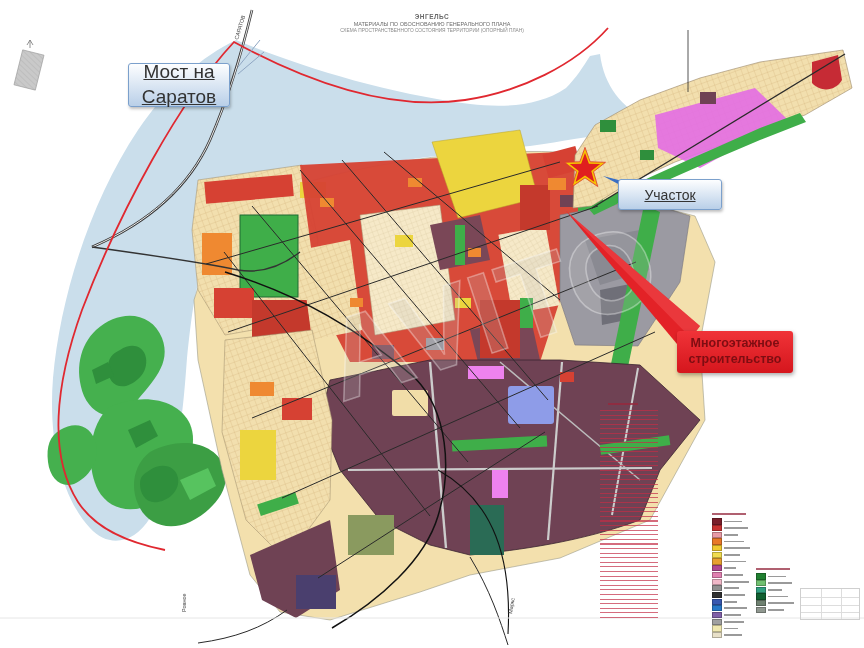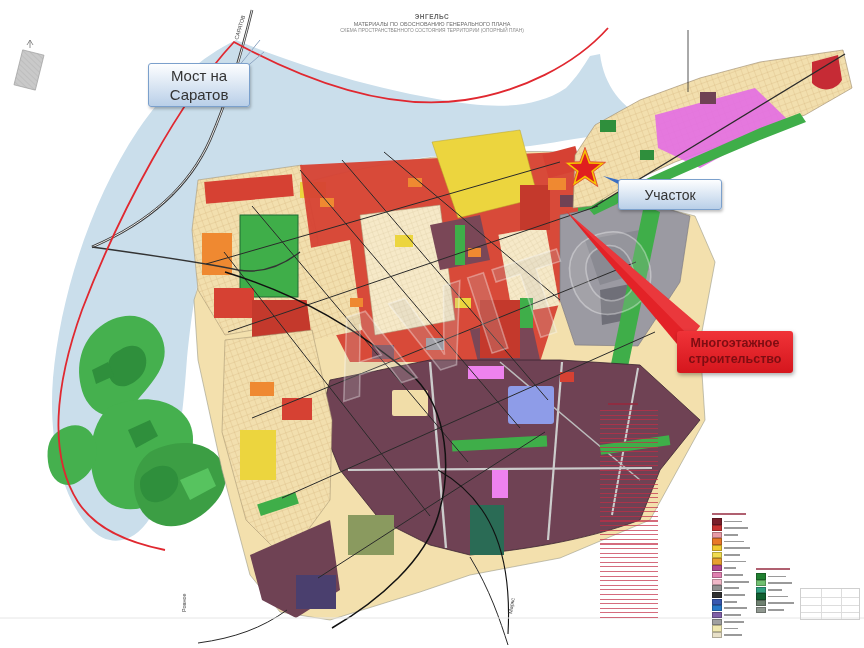--- a/index.html
+++ b/index.html
@@ -19,22 +19,22 @@
              background:linear-gradient(#ffffff,#dce9f6);
              border:2px solid #5a85c0;border-radius:4px;
              display:flex;align-items:center;justify-content:center;
              font-size:20px;color:#111;box-shadow:1px 2px 3px rgba(0,0,0,.25);}
 
   
   .callout{position:absolute;background:linear-gradient(#fdfeff,#b9cfe8);
            border:1.5px solid #7ba0cc;border-radius:3px;color:#333;
            display:flex;flex-direction:column;align-items:center;justify-content:center;
            box-shadow:1px 2px 3px rgba(0,0,0,.25);}
-  .callout-bridge{left:148px;top:63px;width:100px;height:42px;font-size:15px;line-height:1.3;}
-  .callout-plot{left:618px;top:179px;width:102px;height:29px;font-size:14px;}
+  .callout-bridge{left:128px;top:63px;width:100px;height:42px;font-size:19px;line-height:1.3;text-decoration:underline;}
+  .callout-plot{left:618px;top:179px;width:102px;height:29px;font-size:14px;text-decoration:underline;}
 
   
   .red-callout{position:absolute;left:677px;top:331px;width:116px;height:42px;
                background:linear-gradient(#f03338,#d5161d);border-radius:3px;
                display:flex;flex-direction:column;align-items:center;justify-content:center;
                font-size:12.5px;font-weight:bold;color:#7e0d12;line-height:1.25;
                box-shadow:1px 2px 4px rgba(0,0,0,.35);}
 
   
   .legend-lines{position:absolute;left:600px;top:410px;width:58px;height:208px;

